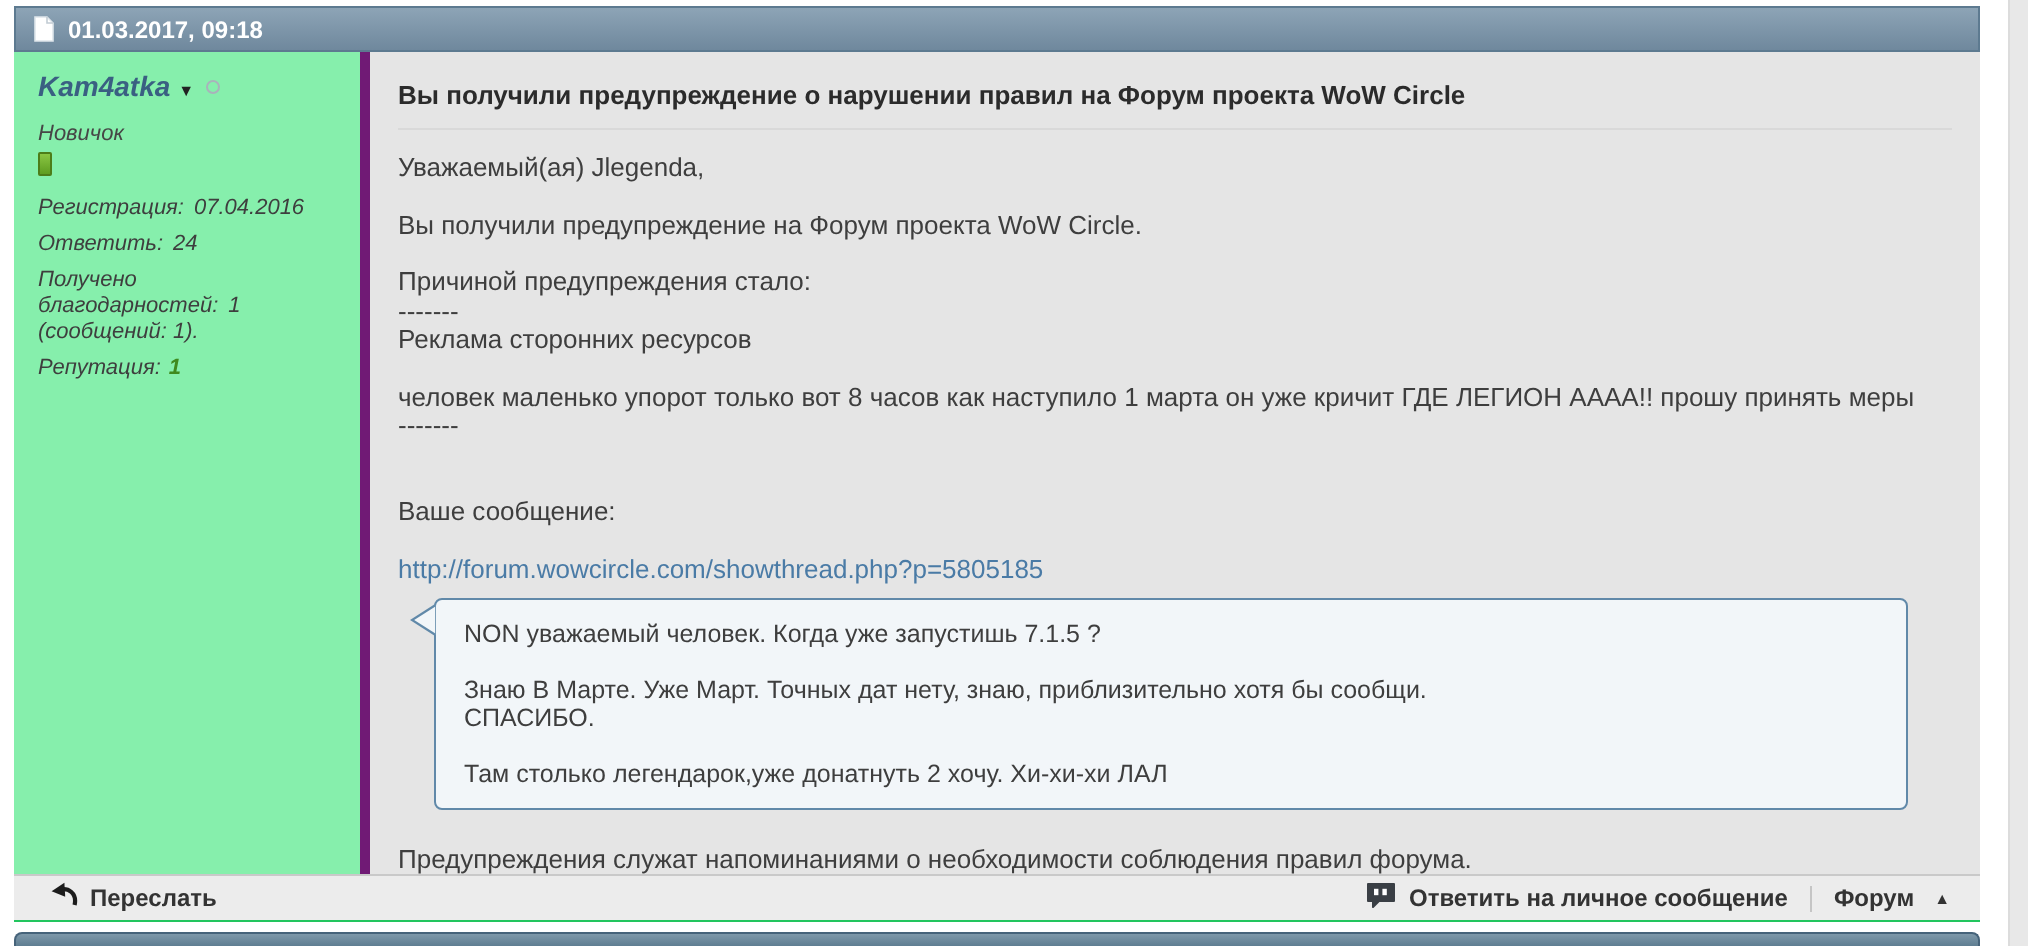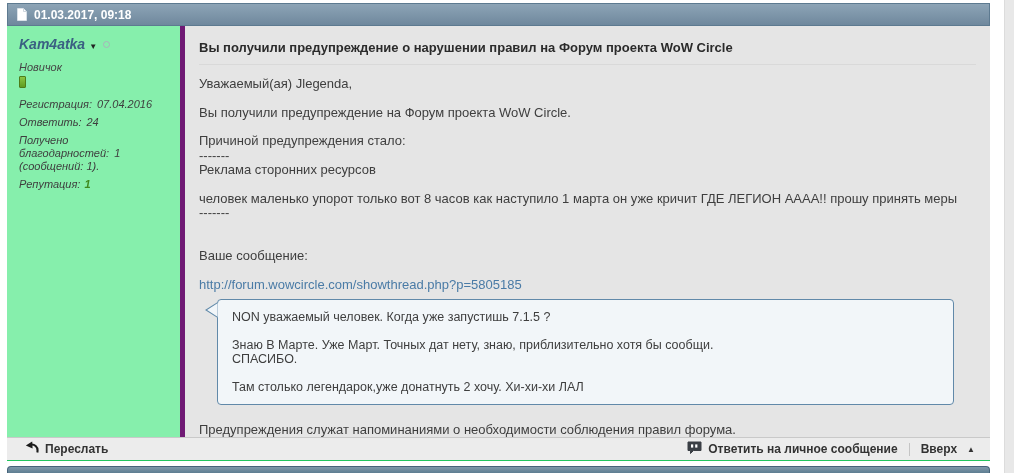--- a/index.html
+++ b/index.html
@@ -164,21 +164,21 @@
             <svg width="15" height="13" viewBox="0 0 15 13">
               <path d="M1 1 h13 v8.5 h-7.5 l-3 3 v-3 h-2.5 z" fill="#3a3f45" stroke="#3a3f45" stroke-linejoin="round"></path>
               <rect x="4" y="3.4" width="2.2" height="3.2" fill="#ffffff"></rect>
               <rect x="8.2" y="3.4" width="2.2" height="3.2" fill="#ffffff"></rect>
             </svg>
           </span>
           <span>Ответить на личное сообщение</span>
         </a>
         <span class="sep"></span>
         <a class="footer-link" href="#">
-          <span>Вверх</span>
+          <span>Форум</span>
           <span class="up-arrow">▲</span>
         </a>
       </span>
     </div>
 
     <div class="bottom-bar"></div>
   </div>
 
   <div class="scroll-strip"></div>
 </div>

